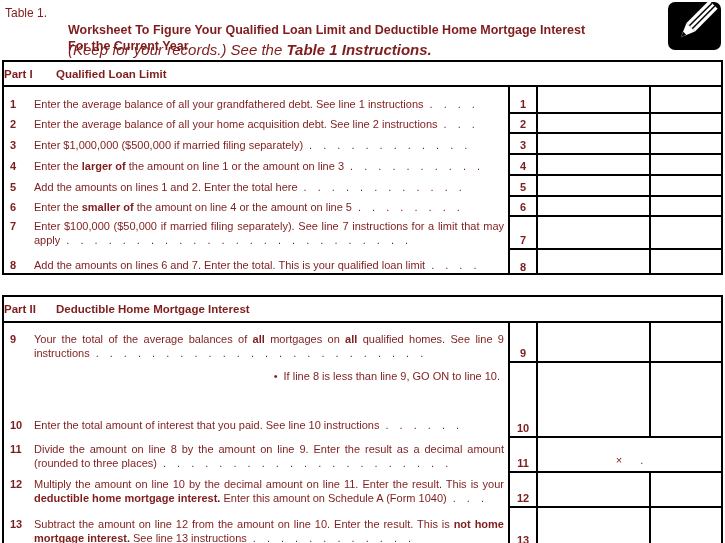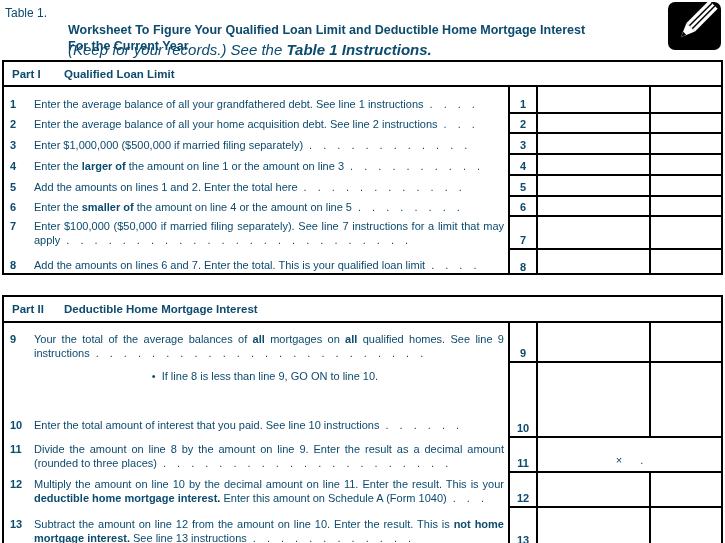--- a/index.html
+++ b/index.html
@@ -1,43 +1,43 @@
 <!DOCTYPE html>
 <html><head>
 <meta charset="utf-8">
 <style>
   html,body{margin:0;padding:0;background:#fff;}
-  .page{position:relative;width:725px;height:543px;background:#fff;color:#0c4a6e;
+  .page{position:relative;width:725px;height:543px;background:#fff;color:#7f1d1d;
         font-family:"Liberation Sans","DejaVu Sans",sans-serif;overflow:hidden;}
   b{font-weight:bold;}
 
   
   .table-label{position:absolute;left:5px;top:6px;font-size:12px;}
   .doc-title{position:absolute;left:68px;top:22px;width:520px;font-weight:bold;font-size:12.5px;line-height:16px;}
   .doc-subtitle{position:absolute;left:68px;top:41px;font-style:italic;font-size:15px;}
   .pencil{position:absolute;left:668px;top:2px;width:53px;height:48px;}
 
   
   .tbl{position:absolute;left:2px;width:721px;border:2px solid #000;box-sizing:border-box;
        display:flex;flex-direction:column;}
   #part1{top:60px;height:215px;}
   #part2{top:289px;height:251px;margin-top:6px;}
   .tbl-head{display:flex;align-items:center;border-bottom:2px solid #000;
             font-weight:bold;font-size:11.5px;flex-shrink:0;}
   #part1 .tbl-head{height:23px;}
   #part2 .tbl-head{height:24px;}
-  .part-label{width:52px;padding-left:8px;flex-shrink:0;}
+  .part-label{width:52px;flex-shrink:0;}
 
   .row{display:flex;flex-shrink:0;box-sizing:border-box;}
   .h27{height:27px}.h20{height:20px}.h21{height:21px}.h33{height:33px}.h25{height:25px}
   .h40{height:40px}.h75{height:75px}.h35{height:35px}
 
   .c-text{flex:1;display:flex;align-items:flex-end;box-sizing:border-box;
           padding:0 4px 3px 6px;min-width:0;}
-  .c-text.col{flex-direction:column;align-items:center;}
+  .c-text.col{flex-direction:column;align-items:flex-end;}
   .c-num{width:28px;border-left:2px solid #000;border-bottom:2px solid #000;box-sizing:border-box;
          display:flex;align-items:flex-end;justify-content:center;
          font-weight:bold;font-size:11px;padding-bottom:2px;flex-shrink:0;}
   .c-amt{width:113px;border-left:2px solid #000;border-bottom:2px solid #000;box-sizing:border-box;flex-shrink:0;}
   .c-cents{width:72px;border-left:2px solid #000;border-bottom:2px solid #000;box-sizing:border-box;flex-shrink:0;}
   .c-span{width:185px;border-left:2px solid #000;border-bottom:2px solid #000;box-sizing:border-box;
           display:flex;align-items:flex-end;justify-content:center;gap:18px;
           font-size:11px;padding-bottom:5px;flex-shrink:0;}
   .row.last .c-num,.row.last .c-amt,.row.last .c-cents,.row.last .c-span{border-bottom:none;}
 

